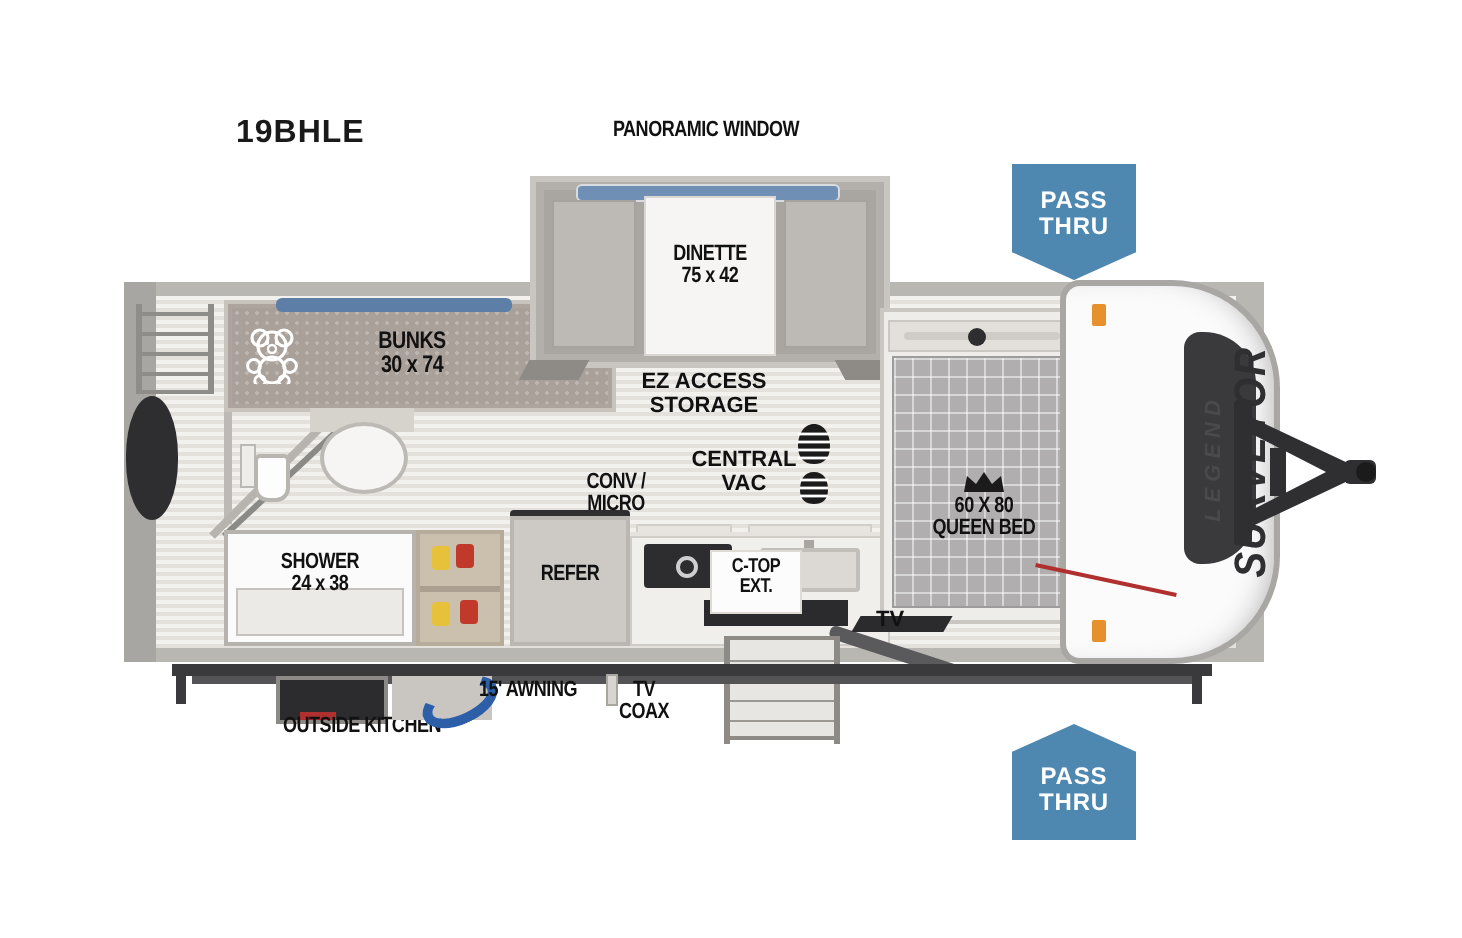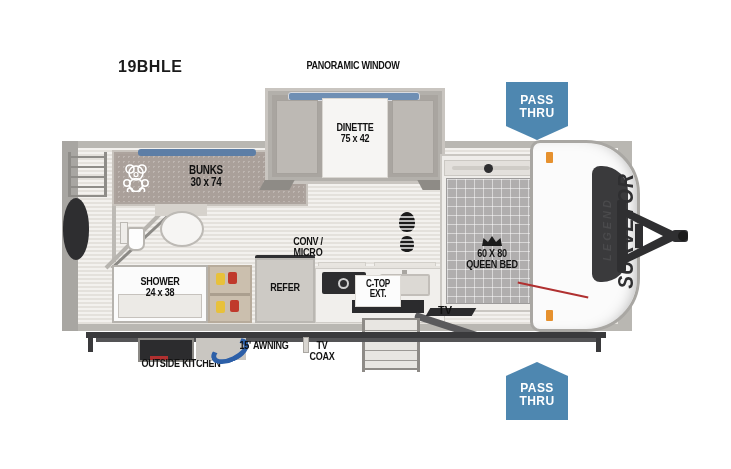--- a/index.html
+++ b/index.html
@@ -319,20 +319,24 @@
   <div class="abs" id="slide-interior"></div>
   <div class="abs" id="pano-window"></div>
   <div class="abs" id="bench-l"></div>
   <div class="abs" id="bench-r"></div>
   <div class="abs" id="table"></div>
   <div class="abs lbl" id="dinette-label">DINETTE
 75 x 42</div>
   <div class="abs" id="slide-foot-l"></div>
   <div class="abs" id="slide-foot-r"></div>
 
+  <div class="abs lbl-plain" id="ez-label">EZ ACCESS
+STORAGE</div>
+  <div class="abs lbl-plain" id="cvac-label">CENTRAL
+VAC</div>
   <svg class="abs" id="boot-icon" viewBox="0 0 18 42">
     <path d="M9 1 C14 1 17 6 17 12 C17 18 14 21 9 21 C4 21 1 18 1 12 C1 6 4 1 9 1 Z" fill="#1b1b1b"></path>
     <path d="M9 25 C14 25 16 29 16 34 C16 39 13 41 9 41 C5 41 2 39 2 34 C2 29 4 25 9 25 Z" fill="#1b1b1b"></path>
     <g stroke="#fff" stroke-width="1.4">
       <line x1="1" y1="6" x2="17" y2="6"></line>
       <line x1="1" y1="10" x2="17" y2="10"></line>
       <line x1="1" y1="14" x2="17" y2="14"></line>
       <line x1="1" y1="18" x2="17" y2="18"></line>
       <line x1="2" y1="29" x2="16" y2="29"></line>
       <line x1="2" y1="33" x2="16" y2="33"></line>

